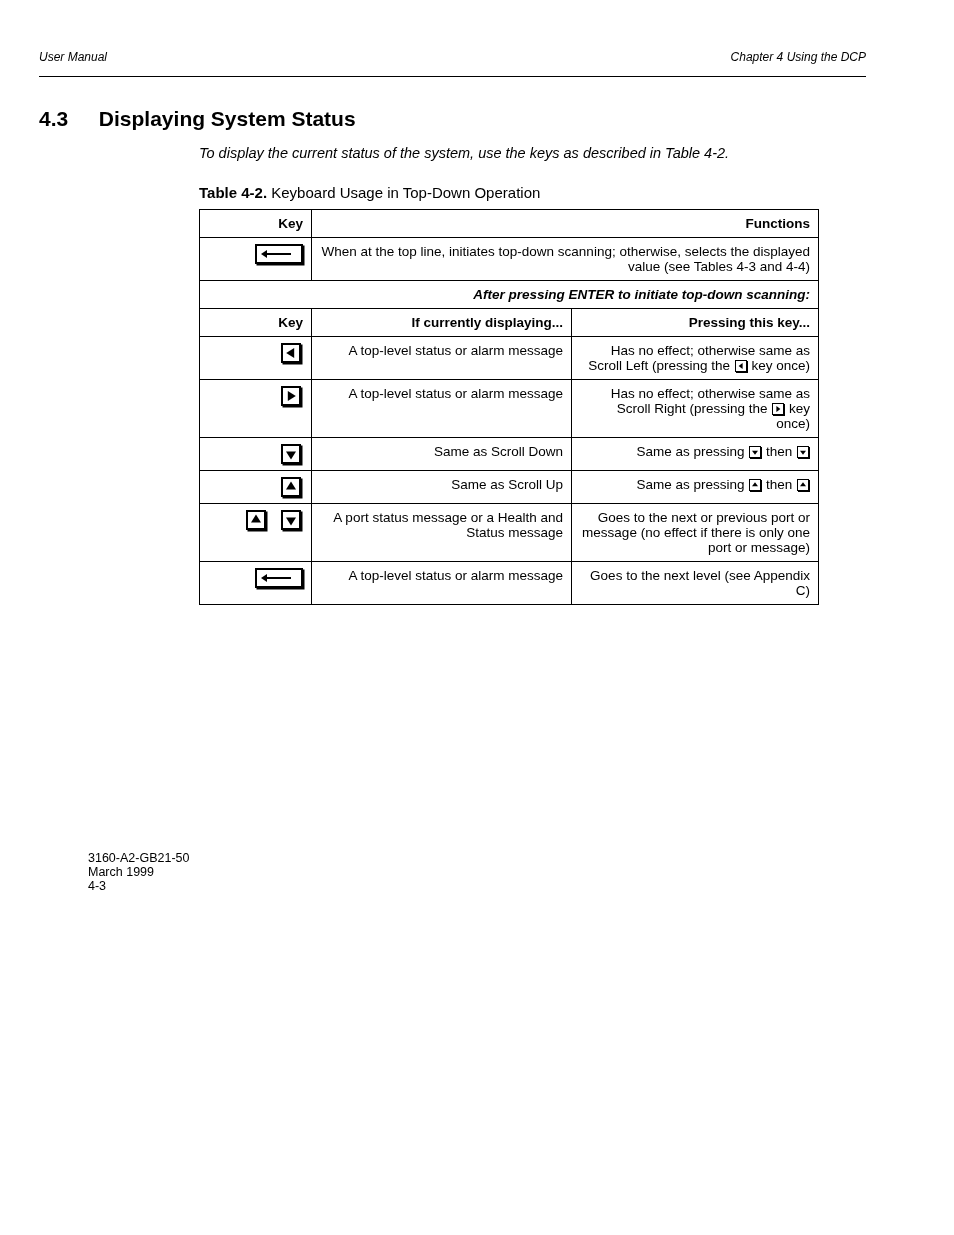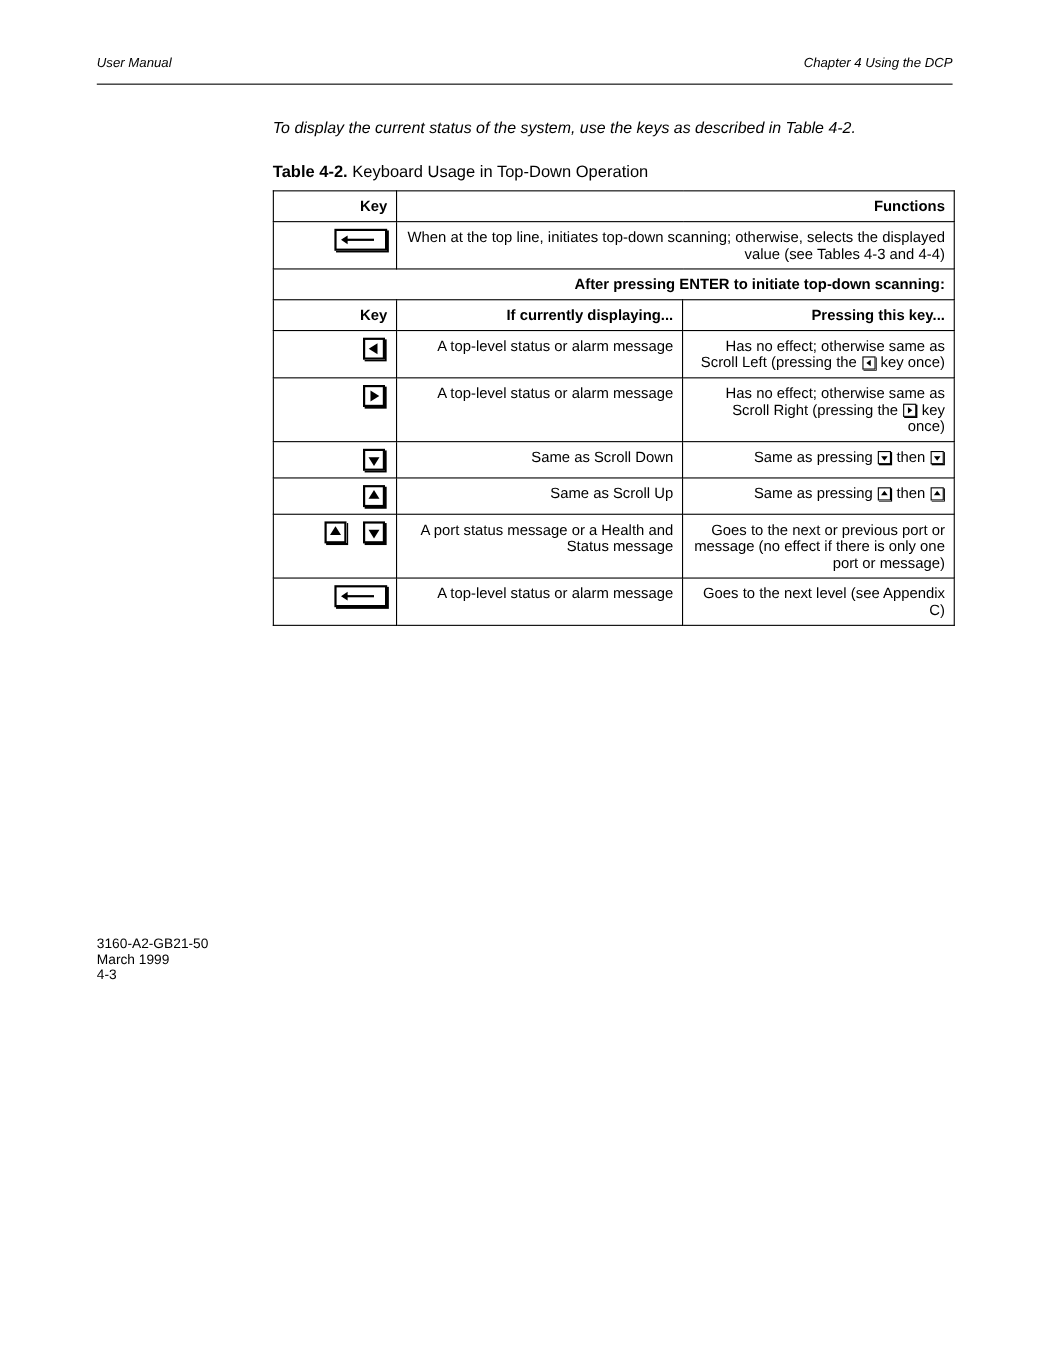--- a/index.html
+++ b/index.html
@@ -9,21 +9,21 @@
     width: 954px;
     height: 1235px;
     font-family: Arial, Helvetica, sans-serif;
     background: #fff;
     color: #000;
   }
   .page {
     position: relative;
     width: 954px;
     height: 935px;
-    padding: 50px 88px 0 88px;
+    padding: 50px 88px 0 39px;
   }
   .header-row {
     display: flex;
     justify-content: space-between;
     font-size: 12px;
     font-style: italic;
     margin-bottom: 12px;
   }
   .header-rule {
     border: none;
@@ -123,20 +123,21 @@
   .tri-right-tiny::after { content:""; position:absolute; left:50%; top:50%; transform:translate(-40%,-50%);
                       border-top:3px solid transparent; border-bottom:3px solid transparent; border-left:4px solid #000; }
   .tri-up-tiny::after    { content:""; position:absolute; left:50%; top:50%; transform:translate(-50%,-70%);
                       border-left:3px solid transparent; border-right:3px solid transparent; border-bottom:4px solid #000; }
   .tri-down-tiny::after  { content:""; position:absolute; left:50%; top:50%; transform:translate(-50%,-30%);
                       border-left:3px solid transparent; border-right:3px solid transparent; border-top:4px solid #000; }
 
   .section-row td {
     background: #fff;
     font-weight: bold;
+    font-style: italic;
   }
   .inline-key-text { white-space: normal; }
   .footer {
     position: absolute;
     bottom: 42px; left: 88px; right: 88px;
     display: flex; justify-content: space-between;
     font-size: 12.5px;
     flex-direction: column;
   }
 </style>
@@ -144,20 +145,24 @@
 <body>
 
 <div class="page">
 
   <div class="header-row">
     <span>User Manual</span>
     <span>Chapter 4 Using the DCP</span>
   </div>
   <hr class="header-rule">
 
+  <div class="h2">
+    <span class="secno">4.3</span>
+    <span>Displaying System Status</span>
+  </div>
 
   <p class="body-text content-col">To display the current status of the system, use the keys as described in Table 4-2.</p>
 
   <p class="table-caption content-col">
     <b>Table 4-2.</b>
     <span>Keyboard Usage in Top-Down Operation</span>
   </p>
 
   <table class="keytable">
     <tbody>

